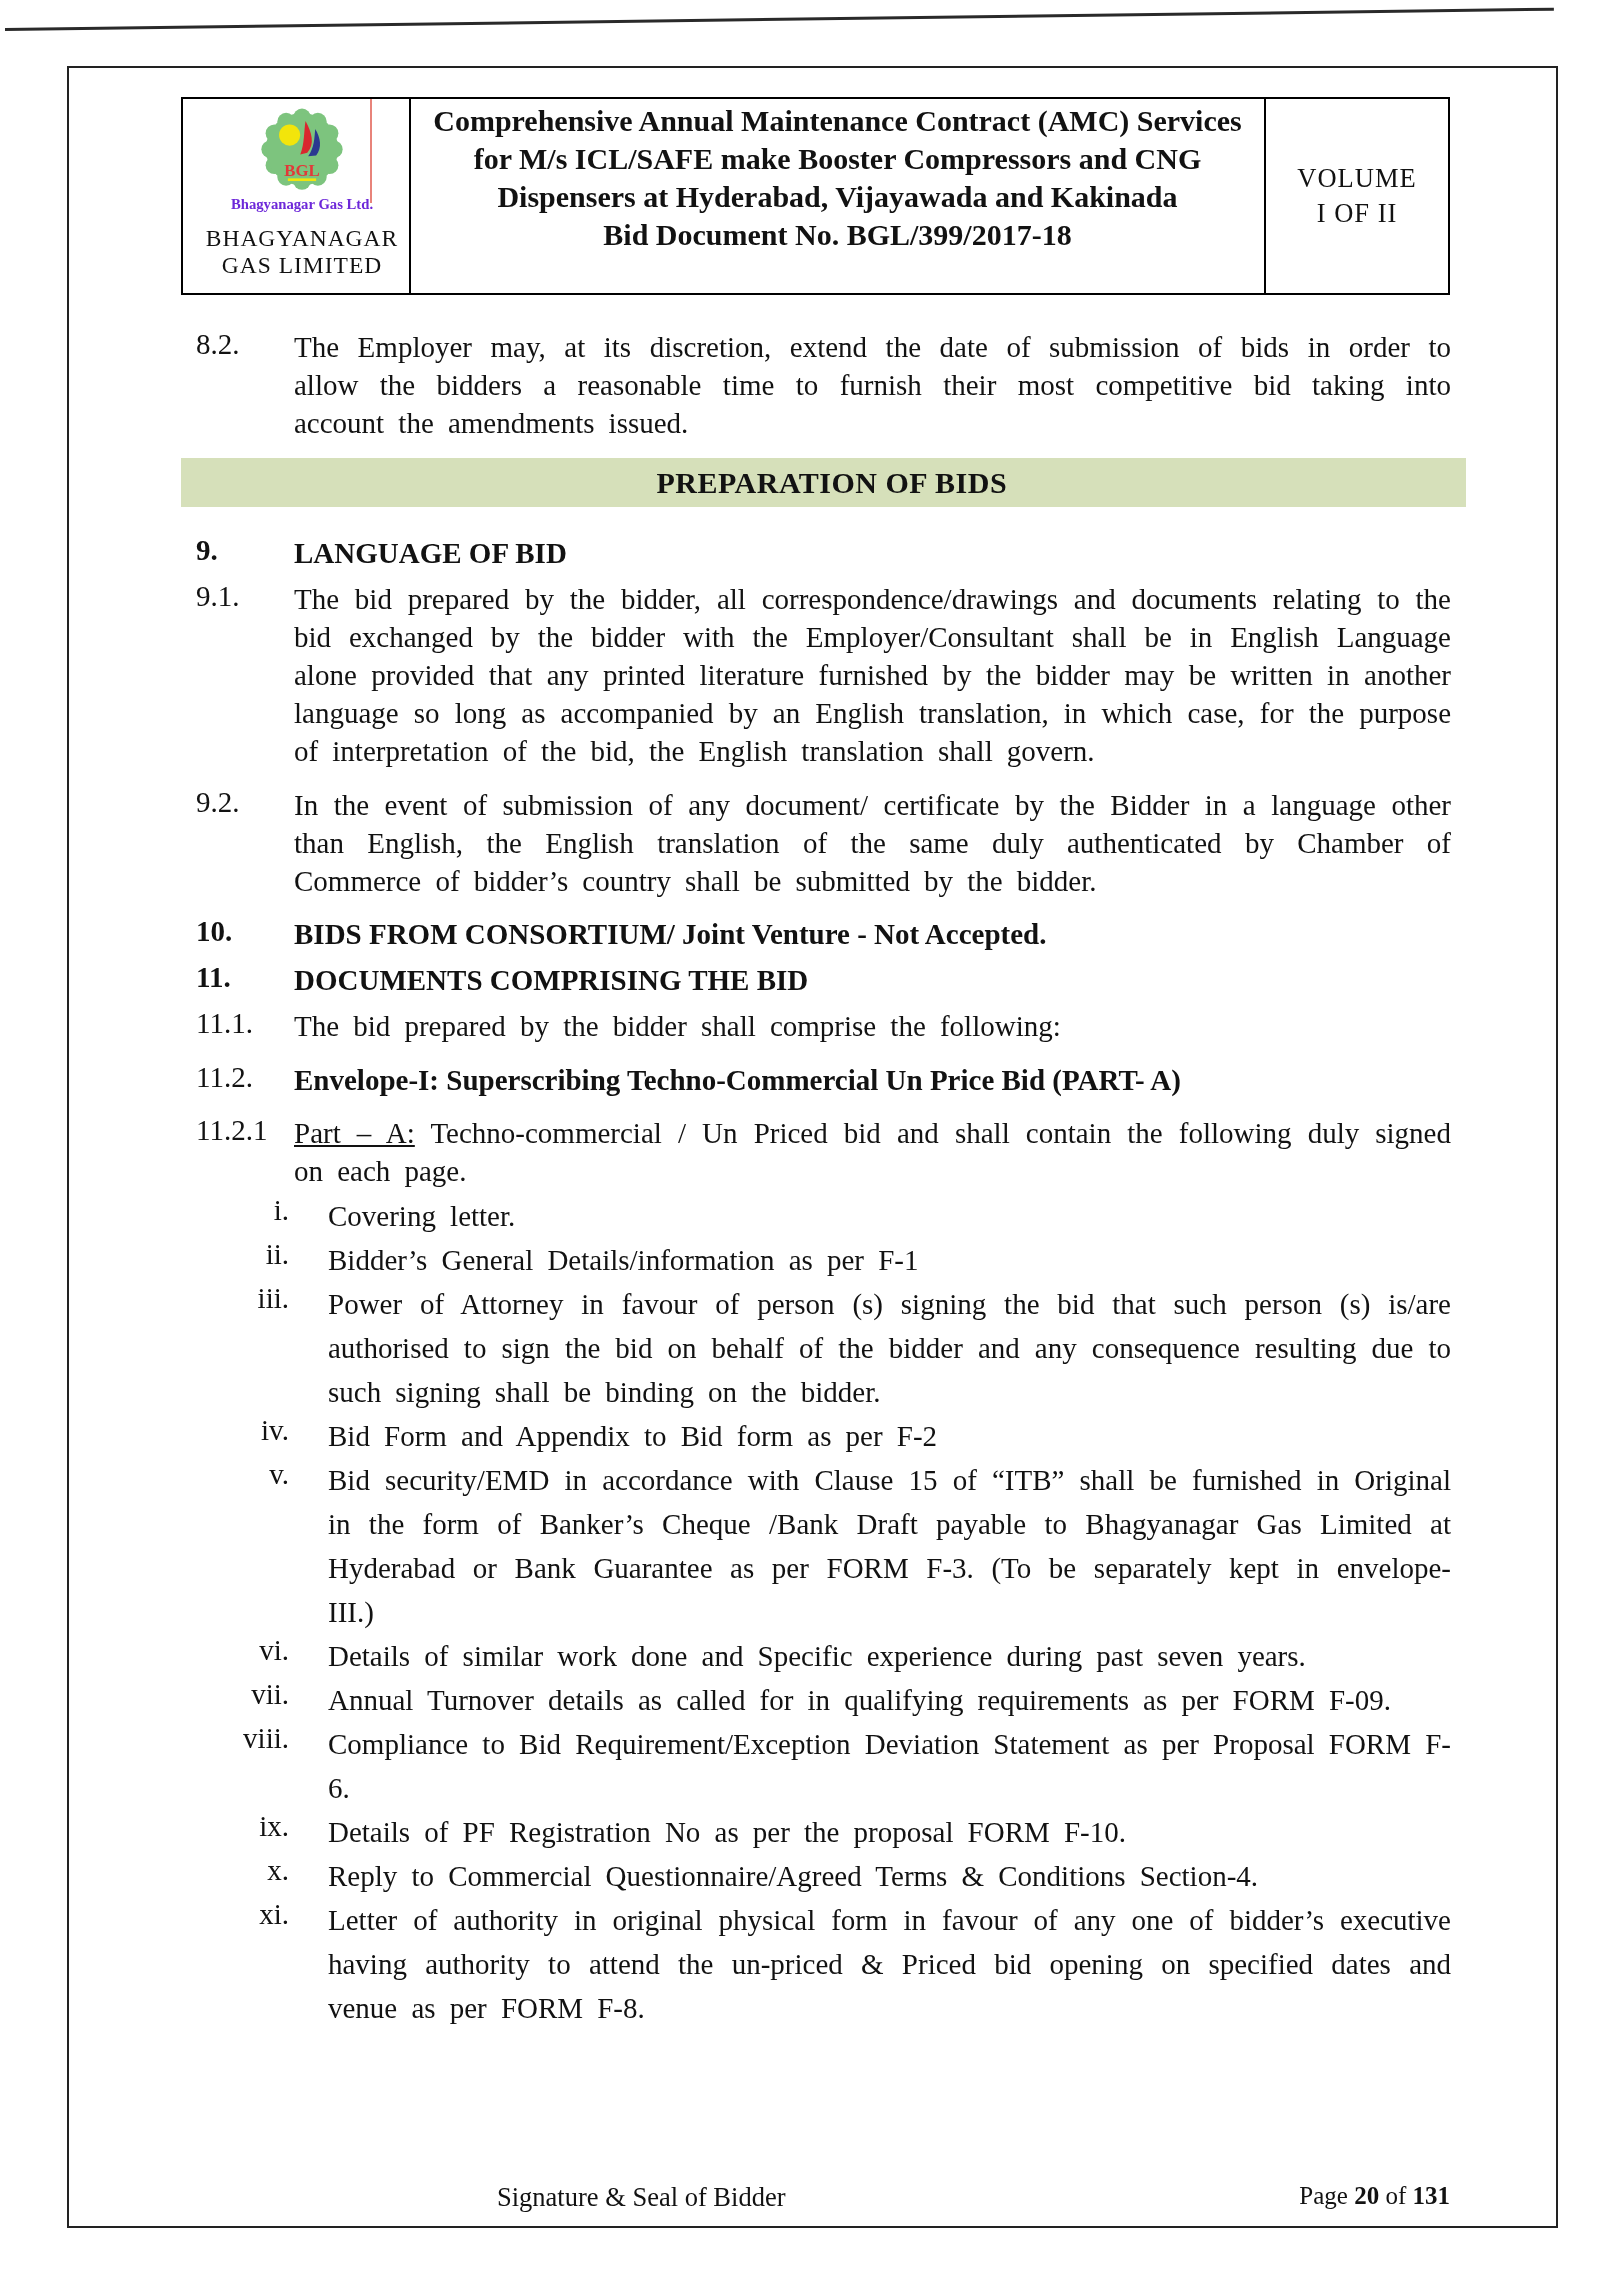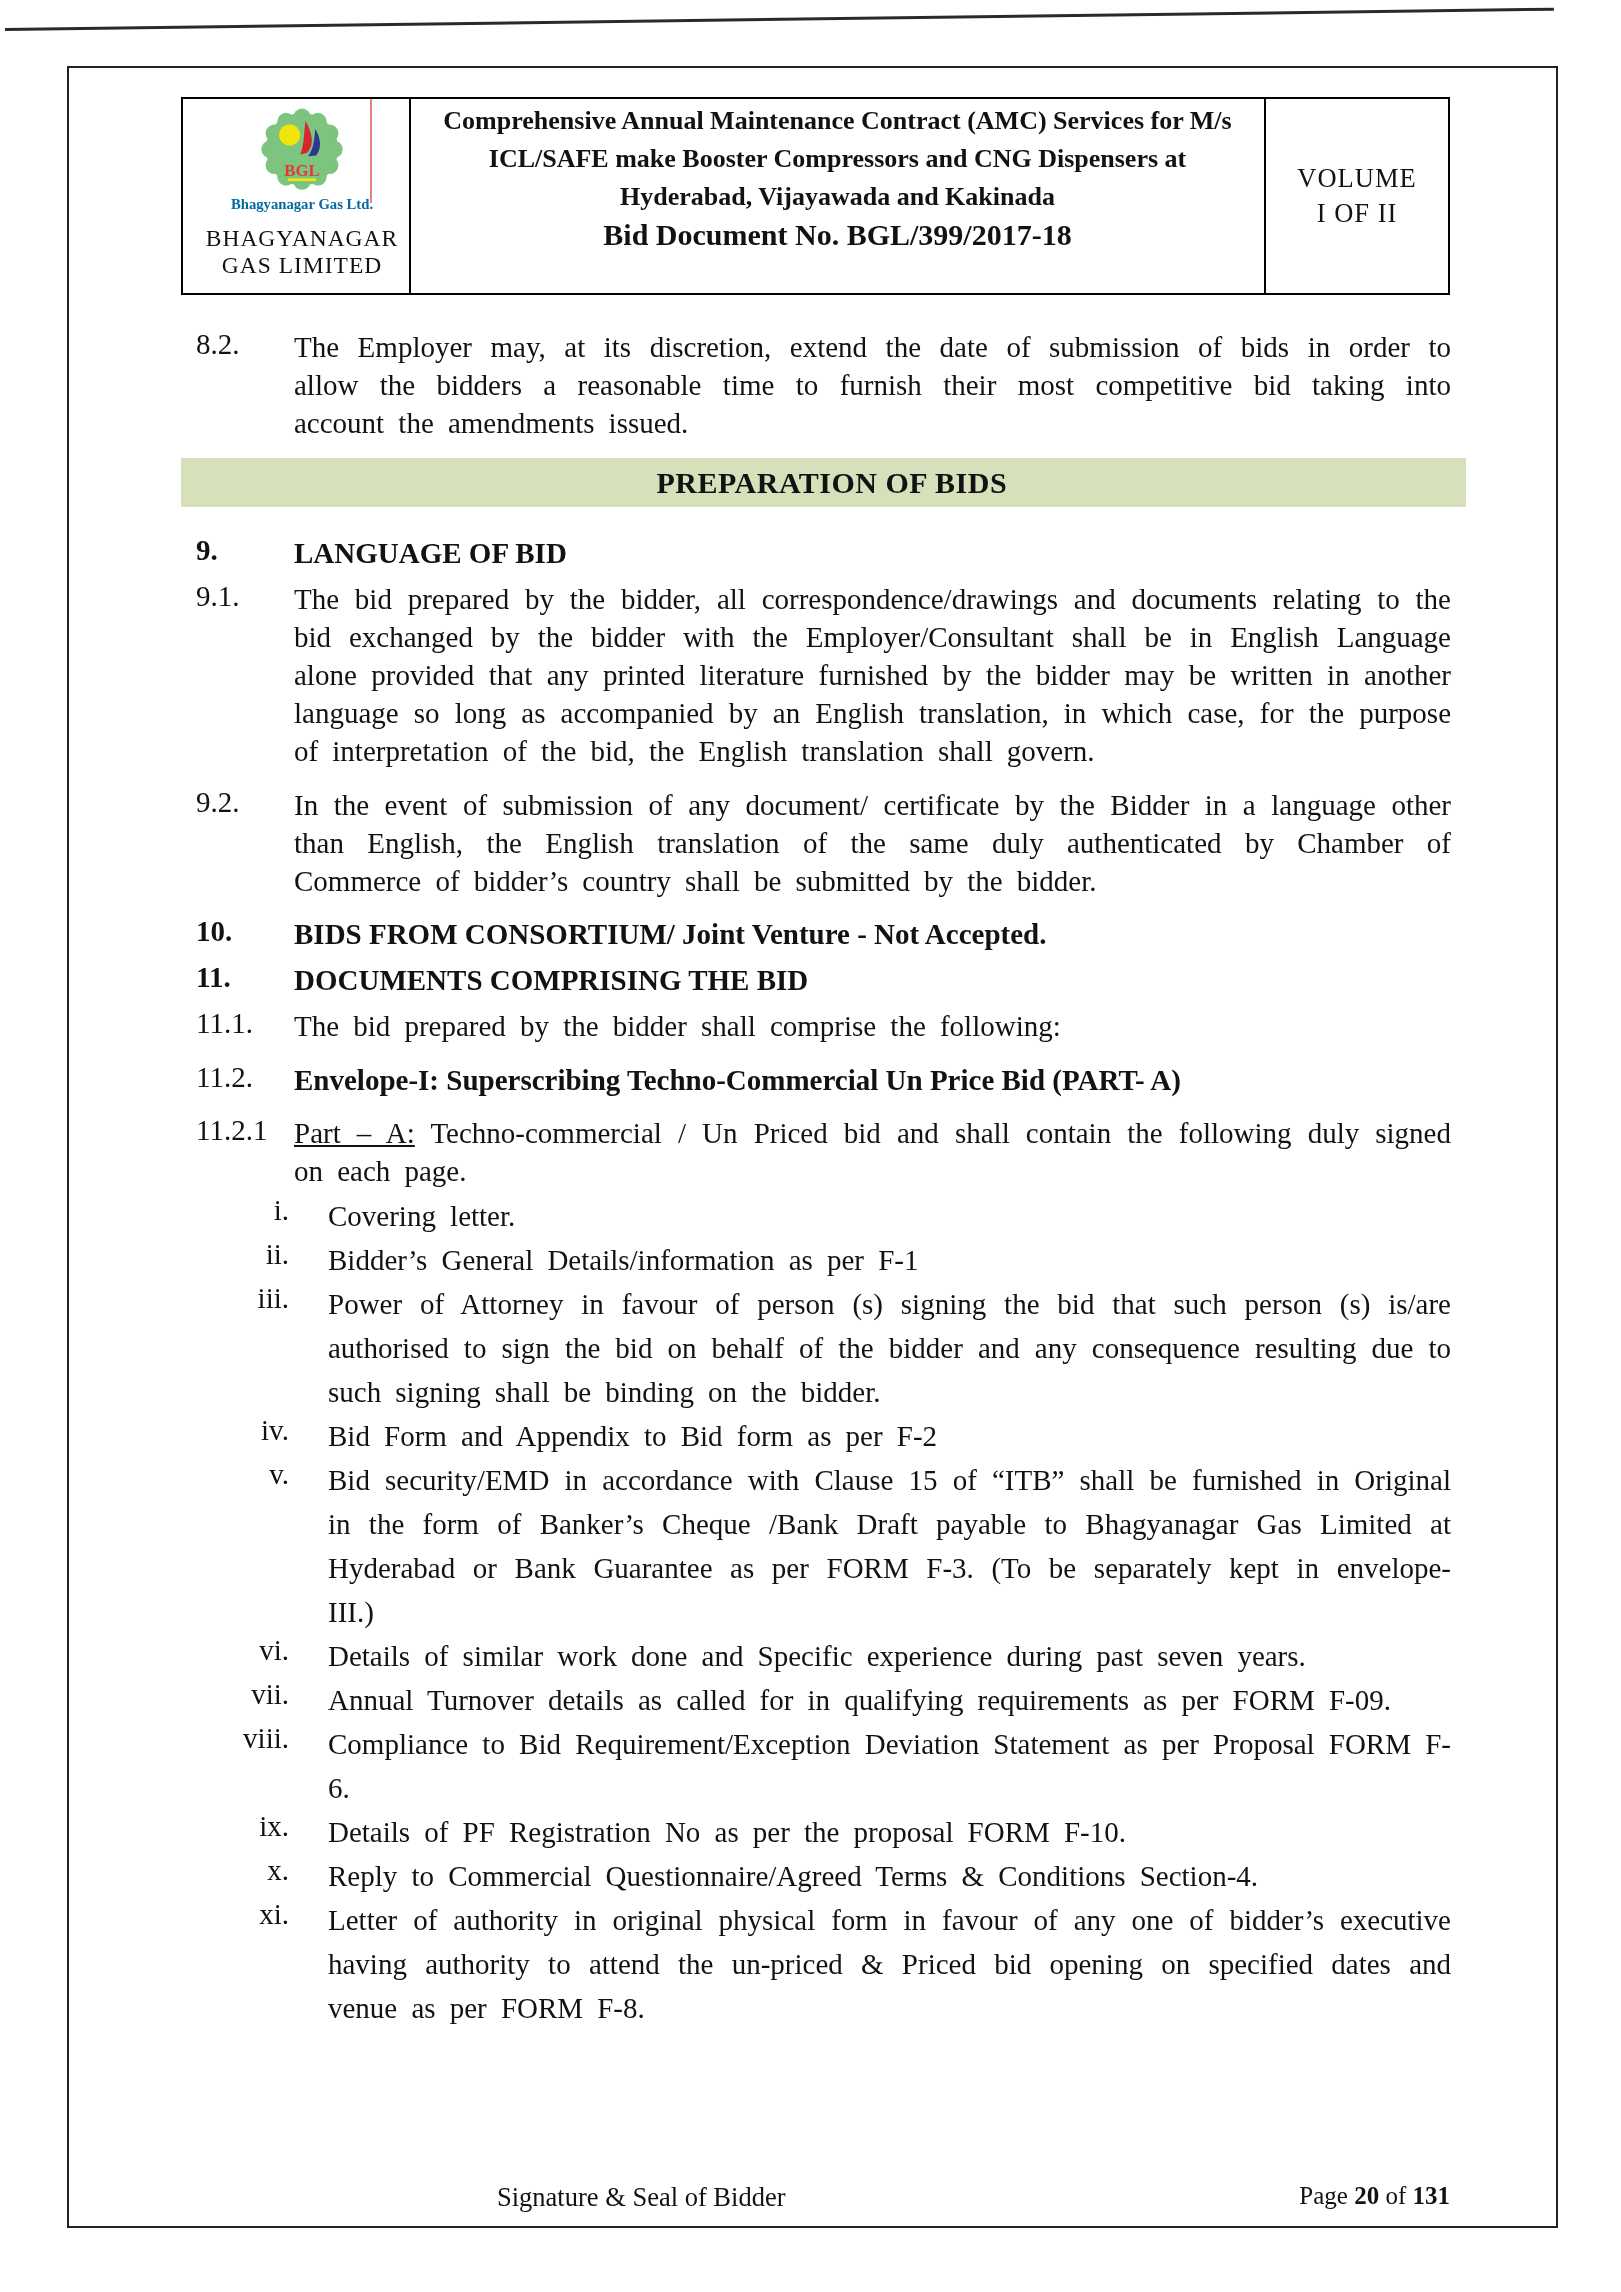--- a/index.html
+++ b/index.html
@@ -12,21 +12,21 @@
   
   .hdr{position:absolute;left:181px;top:97px;width:1269px;height:198px;display:flex;
        border:2.9px solid #000;box-sizing:border-box;}
   .hdr-logo{width:228px;box-sizing:border-box;border-right:2.9px solid #000;position:relative;
        display:flex;flex-direction:column;align-items:center;justify-content:flex-start;padding-top:4.9px;padding-left:12px;}
   .accent-line{position:absolute;left:187px;top:0;width:2px;height:104px;}
   .logo-caption{font-size:14.7px;font-weight:bold;margin-top:-2px;}
   .company-name{font-size:23.5px;line-height:27.4px;text-align:center;letter-spacing:1px;margin-top:12px;}
   .hdr-title{flex:1;box-sizing:border-box;border-right:2.9px solid #000;text-align:center;
        padding:2.9px 17.6px 0 17.6px;}
-  .title-main{font-weight:bold;font-size:26px;line-height:38px;}
+  .title-main{font-weight:bold;font-size:30px;line-height:38px;}
   .title-doc{font-weight:bold;font-size:30px;line-height:38px;}
   .hdr-vol{width:182px;box-sizing:border-box;display:flex;flex-direction:column;
        align-items:center;justify-content:center;font-size:26.5px;line-height:35px;letter-spacing:1px;}
 
   
   .content{position:absolute;left:196px;top:328px;width:1255px;font-size:29px;}
   .row{position:relative;margin-bottom:15.7px;}
   .row .num{position:absolute;left:0;top:0;}
   .row .txt{margin-left:98px;text-align:justify;word-spacing:6.9px;line-height:38px;}
   .row.heading{font-weight:bold;margin-bottom:7.8px;}
@@ -68,21 +68,21 @@
             <circle cx="78.0" cy="16.8" r="10" fill="#7dc47e"></circle>
             <circle cx="91.2" cy="30.0" r="10" fill="#7dc47e"></circle>
           </g>
         <circle cx="60" cy="48" r="41" class="fill-green" fill="#7dc47e"></circle>
         <circle cx="46" cy="32" r="12" class="fill-yellow" fill="#f2e50b"></circle>
         <path d="M64,16 C71,29 75,42 66,52 L58,54 C63,42 62,28 64,16 Z" class="fill-red" fill="#d9262e"></path>
         <path d="M75,25 C81,35 83,46 76,55 L67,56 C74,46 74,35 75,25 Z" class="fill-blue" fill="#2b3990"></path>
         <text x="60" y="78" text-anchor="middle" font-size="19" font-weight="bold" font-family="Liberation Serif, serif" class="fill-textred" id="bgl-text" fill="#e23939">BGL</text>
         <rect x="44" y="81" width="32" height="3" class="fill-yellow" fill="#f2e50b"></rect>
       </svg>
-      <div class="logo-caption" style="color: #0369a1; font-family: Liberation Serif, serif;">Bhagyanagar Gas Ltd.</div>
+      <div class="logo-caption" style="color: #6d28d9; font-family: Liberation Serif, serif;">Bhagyanagar Gas Ltd.</div>
       <div class="company-name">
         <div>BHAGYANAGAR</div>
         <div>GAS LIMITED</div>
       </div>
       <div class="accent-line" style="background: rgb(232, 131, 122);"></div>
     </div>
     <div class="hdr-title">
       <div class="title-main">Comprehensive Annual Maintenance Contract (AMC) Services for M/s ICL/SAFE make Booster Compressors and CNG Dispensers at Hyderabad, Vijayawada and Kakinada</div>
       <div class="title-doc">Bid Document No. BGL/399/2017-18</div>
     </div>

